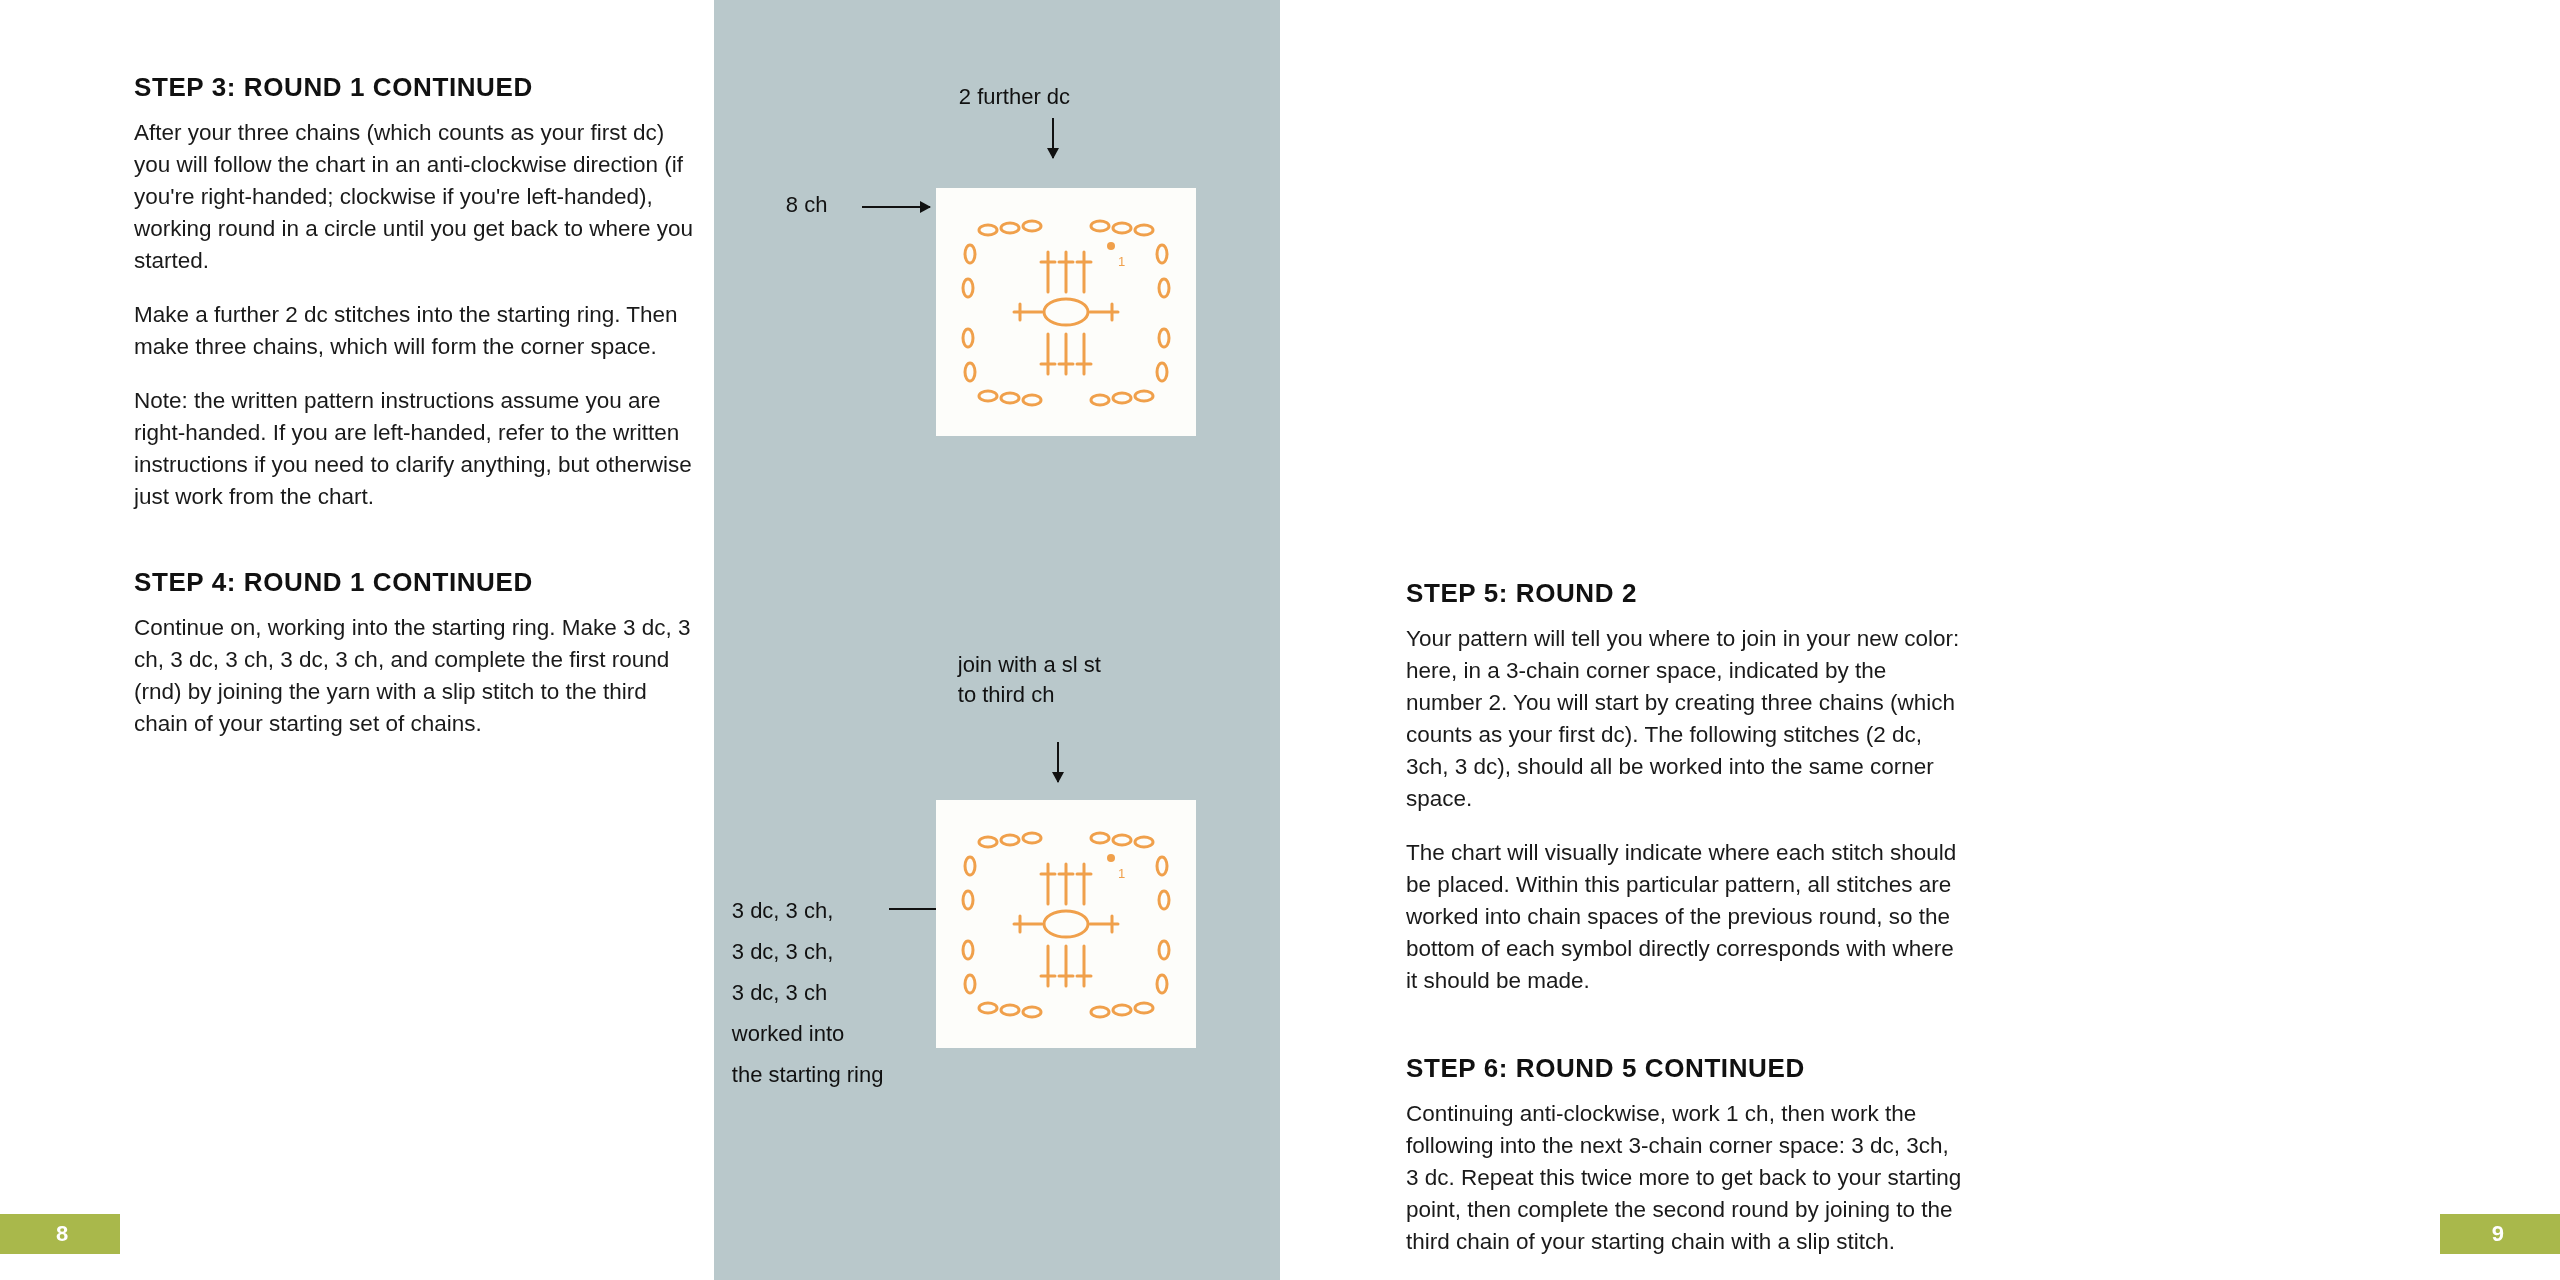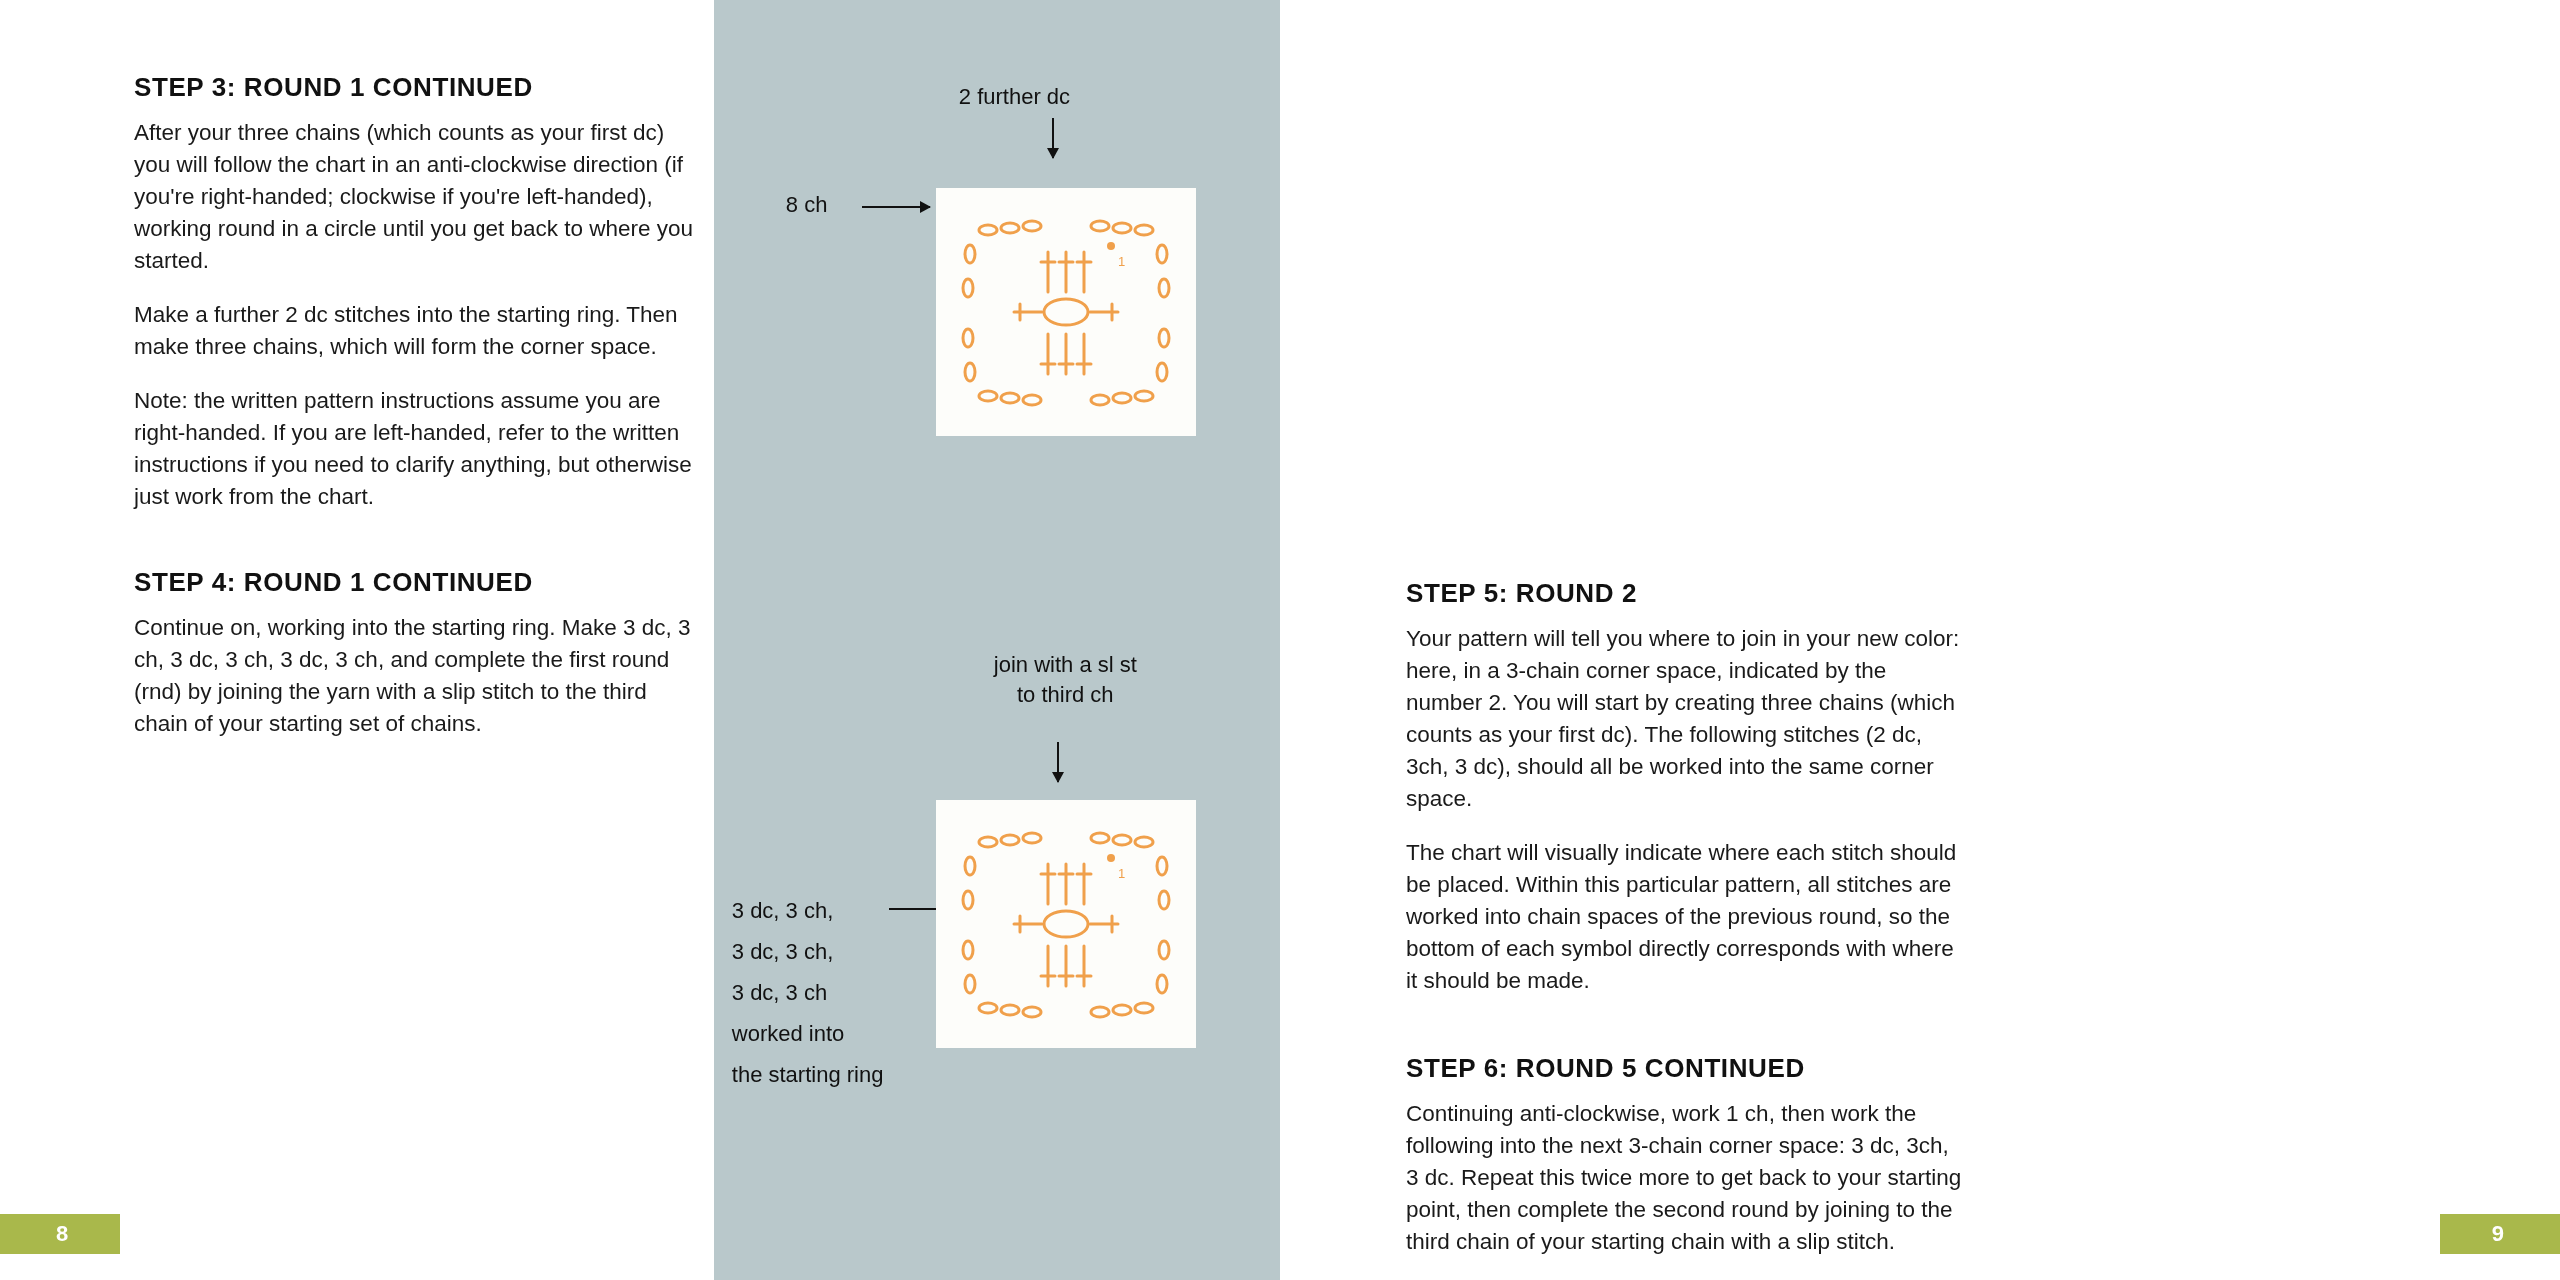--- a/index.html
+++ b/index.html
@@ -162,21 +162,21 @@
             <ellipse cx="96" cy="212" rx="9" ry="5"></ellipse>
               <ellipse cx="164" cy="212" rx="9" ry="5"></ellipse>
             <ellipse cx="186" cy="210" rx="9" ry="5"></ellipse>
               <ellipse cx="208" cy="208" rx="9" ry="5"></ellipse>
           </g>
           <circle cx="175" cy="58" r="4" fill="#f0a04b"></circle>
           <text x="182" y="78" font-size="13" fill="#f0a04b" font-family="Liberation Sans, sans-serif">1</text>
         </svg>
       </div>
 
-      <div class="cap" style="position:absolute;left:244px;top:650px;white-space:pre-line;text-align:center;margin-left:36px;">join with a sl st
+      <div class="cap" style="position:absolute;left:244px;top:650px;white-space:pre-line;text-align:left;">join with a sl st
 to third ch</div>
       <div class="arrow-down" style="left:343px;top:742px;height:40px;"></div>
 
       <div class="cap" style="position:absolute;left:18px;top:890px;white-space:pre-line;line-height:41px;">3 dc, 3 ch,
 3 dc, 3 ch,
 3 dc, 3 ch
 worked into
 the starting ring</div>
       <div class="arrow-right" style="left:175px;top:908px;width:66px;"></div>
 

